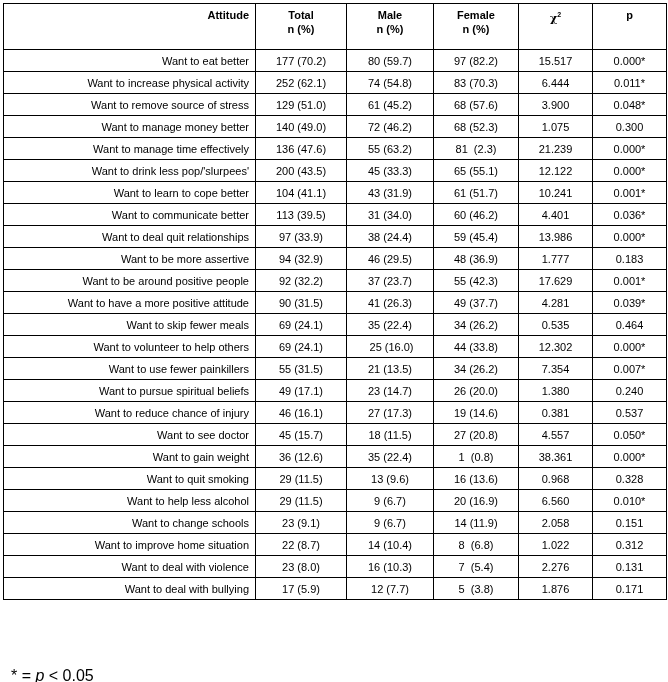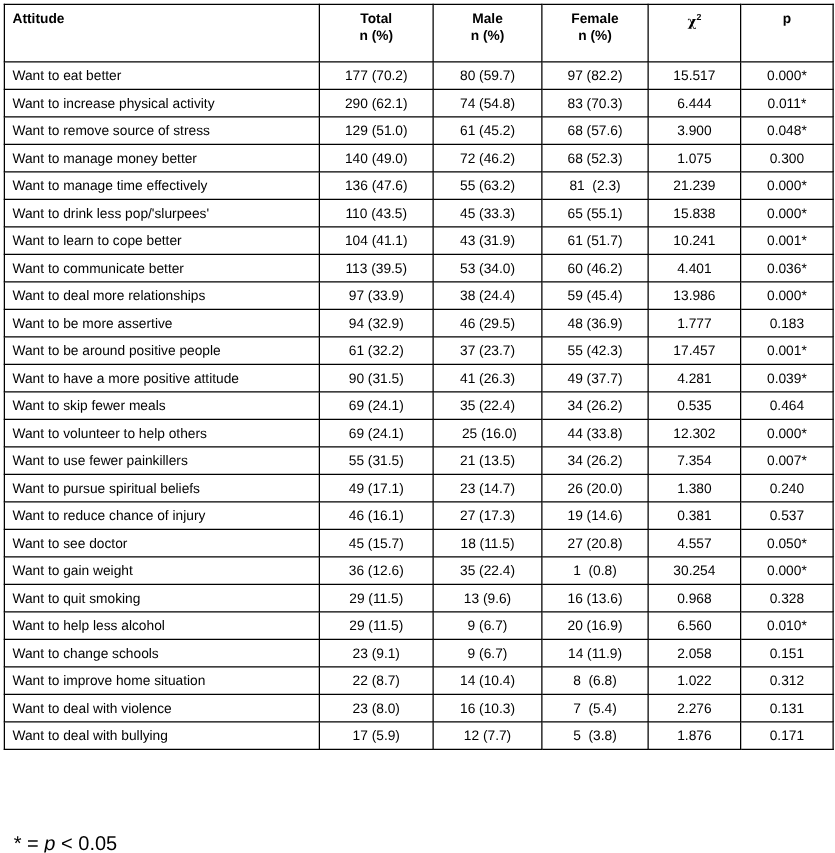--- a/index.html
+++ b/index.html
@@ -5,23 +5,23 @@
   html, body { margin:0; padding:0; background:#ffffff; }
   body { width:668px; height:682px; position:relative; overflow:hidden;
          font-family:"Liberation Sans", sans-serif; color:#000; }
   table { position:absolute; left:3px; top:3px; border-collapse:collapse;
           table-layout:fixed; width:663px; font-size:11px; }
   col.c0 { width:252px; } col.c1 { width:91px; } col.c2 { width:87px; }
   col.c3 { width:85px; } col.c4 { width:74px; } col.c5 { width:74px; }
   th, td { border:1px solid #000; padding:0 6px; }
   th { height:41px; vertical-align:top; padding-top:4px; font-weight:bold;
        line-height:14px; font-size:11px; }
-  th.left { text-align:left; }
+  th.left { text-align:right; }
   td { height:21px; text-align:center; white-space:pre; }
-  td.label { text-align:left; }
+  td.label { text-align:right; }
   .chi { font-family:"DejaVu Serif", serif; font-weight:bold; }
   .sup { font-size:7px; vertical-align:super; }
   .foot { position:absolute; left:11px; top:667px; font-size:16px; }
   .foot i { font-style:italic; }
 </style>
 </head>
 <body>
 
 <table>
   <colgroup>
@@ -46,21 +46,21 @@
       <tr>
         <td class="label">Want to eat better</td>
         <td>177 (70.2)</td>
         <td>80 (59.7)</td>
         <td>97 (82.2)</td>
         <td>15.517</td>
         <td>0.000*</td>
       </tr>
       <tr>
         <td class="label">Want to increase physical activity</td>
-        <td>290 (62.1)</td>
+        <td>252 (62.1)</td>
         <td>74 (54.8)</td>
         <td>83 (70.3)</td>
         <td>6.444</td>
         <td>0.011*</td>
       </tr>
       <tr>
         <td class="label">Want to remove source of stress</td>
         <td>129 (51.0)</td>
         <td>61 (45.2)</td>
         <td>68 (57.6)</td>
@@ -78,64 +78,64 @@
       <tr>
         <td class="label">Want to manage time effectively</td>
         <td>136 (47.6)</td>
         <td>55 (63.2)</td>
         <td>81  (2.3)</td>
         <td>21.239</td>
         <td>0.000*</td>
       </tr>
       <tr>
         <td class="label">Want to drink less pop/'slurpees'</td>
-        <td>110 (43.5)</td>
+        <td>200 (43.5)</td>
         <td>45 (33.3)</td>
         <td>65 (55.1)</td>
-        <td>15.838</td>
+        <td>12.122</td>
         <td>0.000*</td>
       </tr>
       <tr>
         <td class="label">Want to learn to cope better</td>
         <td>104 (41.1)</td>
         <td>43 (31.9)</td>
         <td>61 (51.7)</td>
         <td>10.241</td>
         <td>0.001*</td>
       </tr>
       <tr>
         <td class="label">Want to communicate better</td>
         <td>113 (39.5)</td>
-        <td>53 (34.0)</td>
+        <td>31 (34.0)</td>
         <td>60 (46.2)</td>
         <td>4.401</td>
         <td>0.036*</td>
       </tr>
       <tr>
-        <td class="label">Want to deal more relationships</td>
+        <td class="label">Want to deal quit relationships</td>
         <td>97 (33.9)</td>
         <td>38 (24.4)</td>
         <td>59 (45.4)</td>
         <td>13.986</td>
         <td>0.000*</td>
       </tr>
       <tr>
         <td class="label">Want to be more assertive</td>
         <td>94 (32.9)</td>
         <td>46 (29.5)</td>
         <td>48 (36.9)</td>
         <td>1.777</td>
         <td>0.183</td>
       </tr>
       <tr>
         <td class="label">Want to be around positive people</td>
-        <td>61 (32.2)</td>
+        <td>92 (32.2)</td>
         <td>37 (23.7)</td>
         <td>55 (42.3)</td>
-        <td>17.457</td>
+        <td>17.629</td>
         <td>0.001*</td>
       </tr>
       <tr>
         <td class="label">Want to have a more positive attitude</td>
         <td>90 (31.5)</td>
         <td>41 (26.3)</td>
         <td>49 (37.7)</td>
         <td>4.281</td>
         <td>0.039*</td>
       </tr>
@@ -185,21 +185,21 @@
         <td>18 (11.5)</td>
         <td>27 (20.8)</td>
         <td>4.557</td>
         <td>0.050*</td>
       </tr>
       <tr>
         <td class="label">Want to gain weight</td>
         <td>36 (12.6)</td>
         <td>35 (22.4)</td>
         <td>1  (0.8)</td>
-        <td>30.254</td>
+        <td>38.361</td>
         <td>0.000*</td>
       </tr>
       <tr>
         <td class="label">Want to quit smoking</td>
         <td>29 (11.5)</td>
         <td>13 (9.6)</td>
         <td>16 (13.6)</td>
         <td>0.968</td>
         <td>0.328</td>
       </tr>

